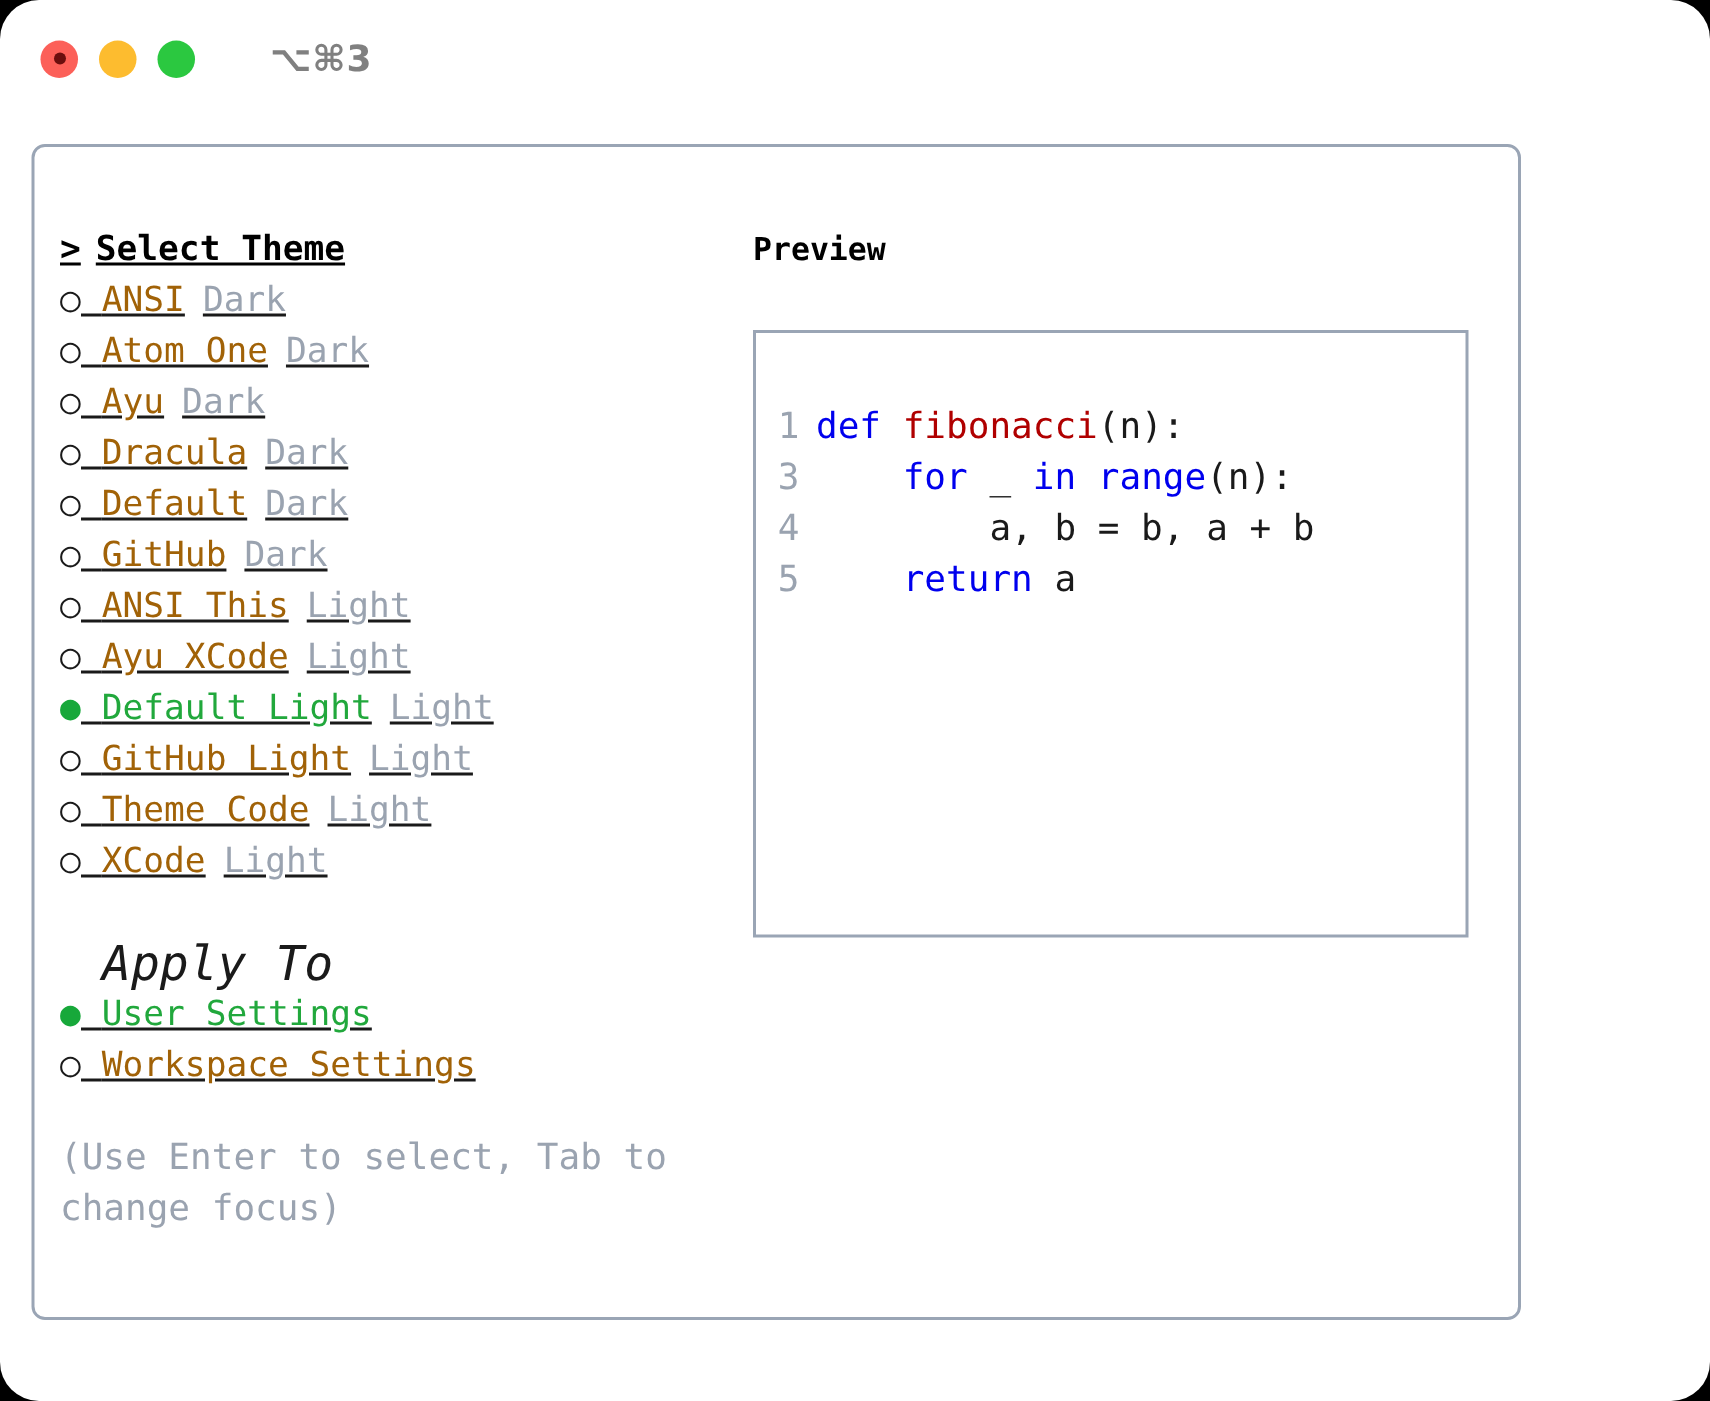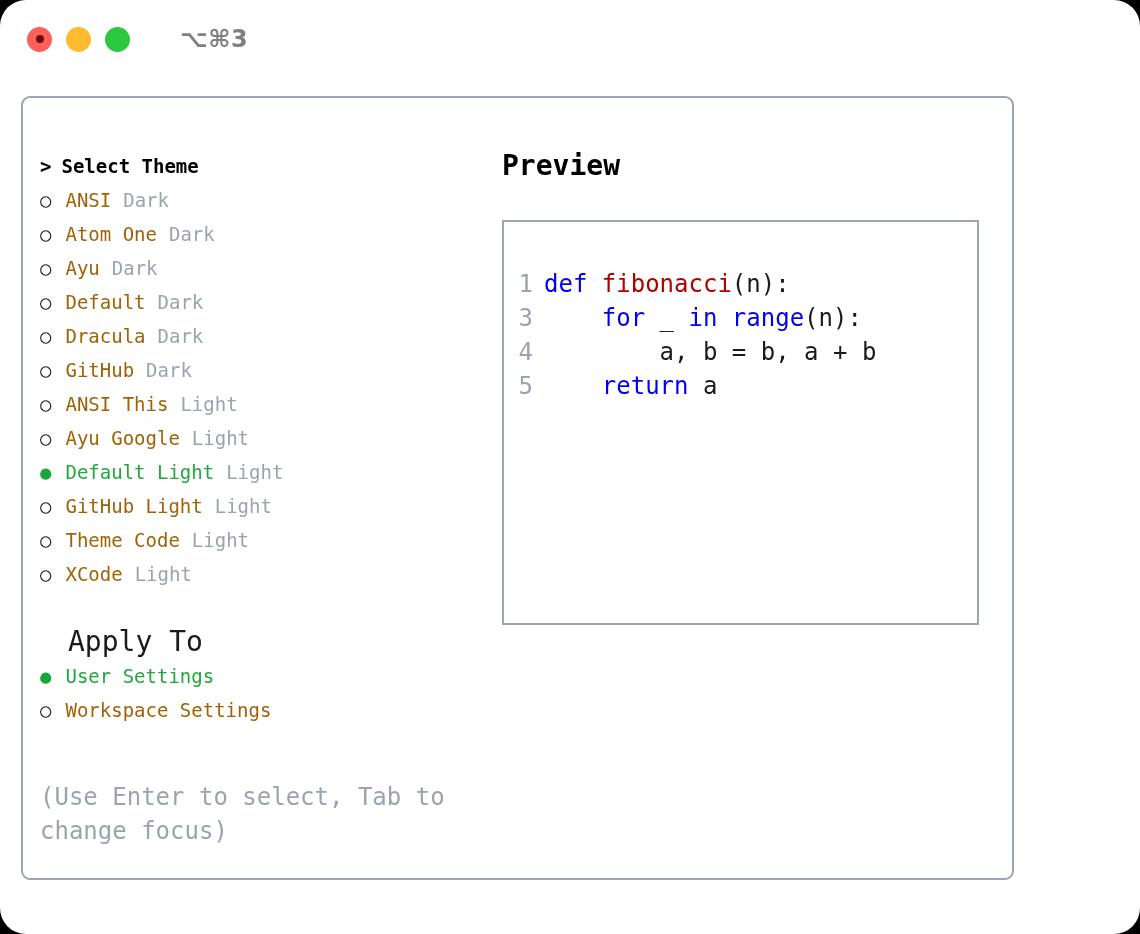--- a/index.html
+++ b/index.html
@@ -99,23 +99,24 @@
   .left-col {
     position: absolute;
     left: 17px;
     top: 51px;
     width: 460px;
   }
 
   .row {
     height: 34px;
     line-height: 34px;
-    font-size: 19px;
+    font-size: 23px;
     white-space: nowrap;
     color: #1a1a1a;
+    text-decoration: underline;
   }
 
   .header-row {
     font-weight: bold;
     color: #000000;
   }
   .header-caret { margin-right: 10px; }
 
   .bullet {
     display: inline-block;
@@ -129,42 +130,43 @@
     margin-left: 12px;
   }
   .row.selected .theme-name { color: #21a83c; }
   .row.selected .bullet     { color: #17a83a; }
 
   .spacer-row { height: 34px; }
 
   .section-title {
     height: 34px;
     line-height: 34px;
-    font-size: 28px;
+    font-size: 32px;
     color: #1a1a1a;
     padding-left: 28px;
+    font-style: italic;
   }
 
   .hint {
-    margin-top: 53px;
+    margin-top: 27px;
     font-size: 24px;
     line-height: 34px;
     color: #9aa3b0;
     width: 405px;
   }
 
   
   .right-col {
     position: absolute;
     left: 479px;
     top: 51px;
     width: 490px;
   }
   .preview-title {
-    font-size: 28px;
+    font-size: 21px;
     font-weight: bold;
     color: #000000;
     line-height: 34px;
     height: 34px;
   }
 
   .codebox {
     margin-top: 37px;
     width: 477px;
     height: 405px;
@@ -219,25 +221,25 @@
       <div class="left-col">
 
         <div class="row header-row">
           <span class="header-caret">&gt;</span><span>Select Theme</span>
         </div>
 
         <div id="theme-list">
             <div class="row"><span class="bullet">○</span><span> </span><span class="theme-name">ANSI</span><span class="tag">Dark</span></div>
             <div class="row"><span class="bullet">○</span><span> </span><span class="theme-name">Atom One</span><span class="tag">Dark</span></div>
             <div class="row"><span class="bullet">○</span><span> </span><span class="theme-name">Ayu</span><span class="tag">Dark</span></div>
+            <div class="row"><span class="bullet">○</span><span> </span><span class="theme-name">Dracula</span><span class="tag">Dark</span></div>
             <div class="row"><span class="bullet">○</span><span> </span><span class="theme-name">Default</span><span class="tag">Dark</span></div>
-            <div class="row"><span class="bullet">○</span><span> </span><span class="theme-name">Dracula</span><span class="tag">Dark</span></div>
             <div class="row"><span class="bullet">○</span><span> </span><span class="theme-name">GitHub</span><span class="tag">Dark</span></div>
             <div class="row"><span class="bullet">○</span><span> </span><span class="theme-name">ANSI This</span><span class="tag">Light</span></div>
-            <div class="row"><span class="bullet">○</span><span> </span><span class="theme-name">Ayu Google</span><span class="tag">Light</span></div>
+            <div class="row"><span class="bullet">○</span><span> </span><span class="theme-name">Ayu XCode</span><span class="tag">Light</span></div>
             <div class="row selected"><span class="bullet">●</span><span> </span><span class="theme-name">Default Light</span><span class="tag">Light</span></div>
             <div class="row"><span class="bullet">○</span><span> </span><span class="theme-name">GitHub Light</span><span class="tag">Light</span></div>
             <div class="row"><span class="bullet">○</span><span> </span><span class="theme-name">Theme Code</span><span class="tag">Light</span></div>
             <div class="row"><span class="bullet">○</span><span> </span><span class="theme-name">XCode</span><span class="tag">Light</span></div>
           </div>
 
         <div class="spacer-row"></div>
 
         <div class="section-title">Apply To</div>
 

